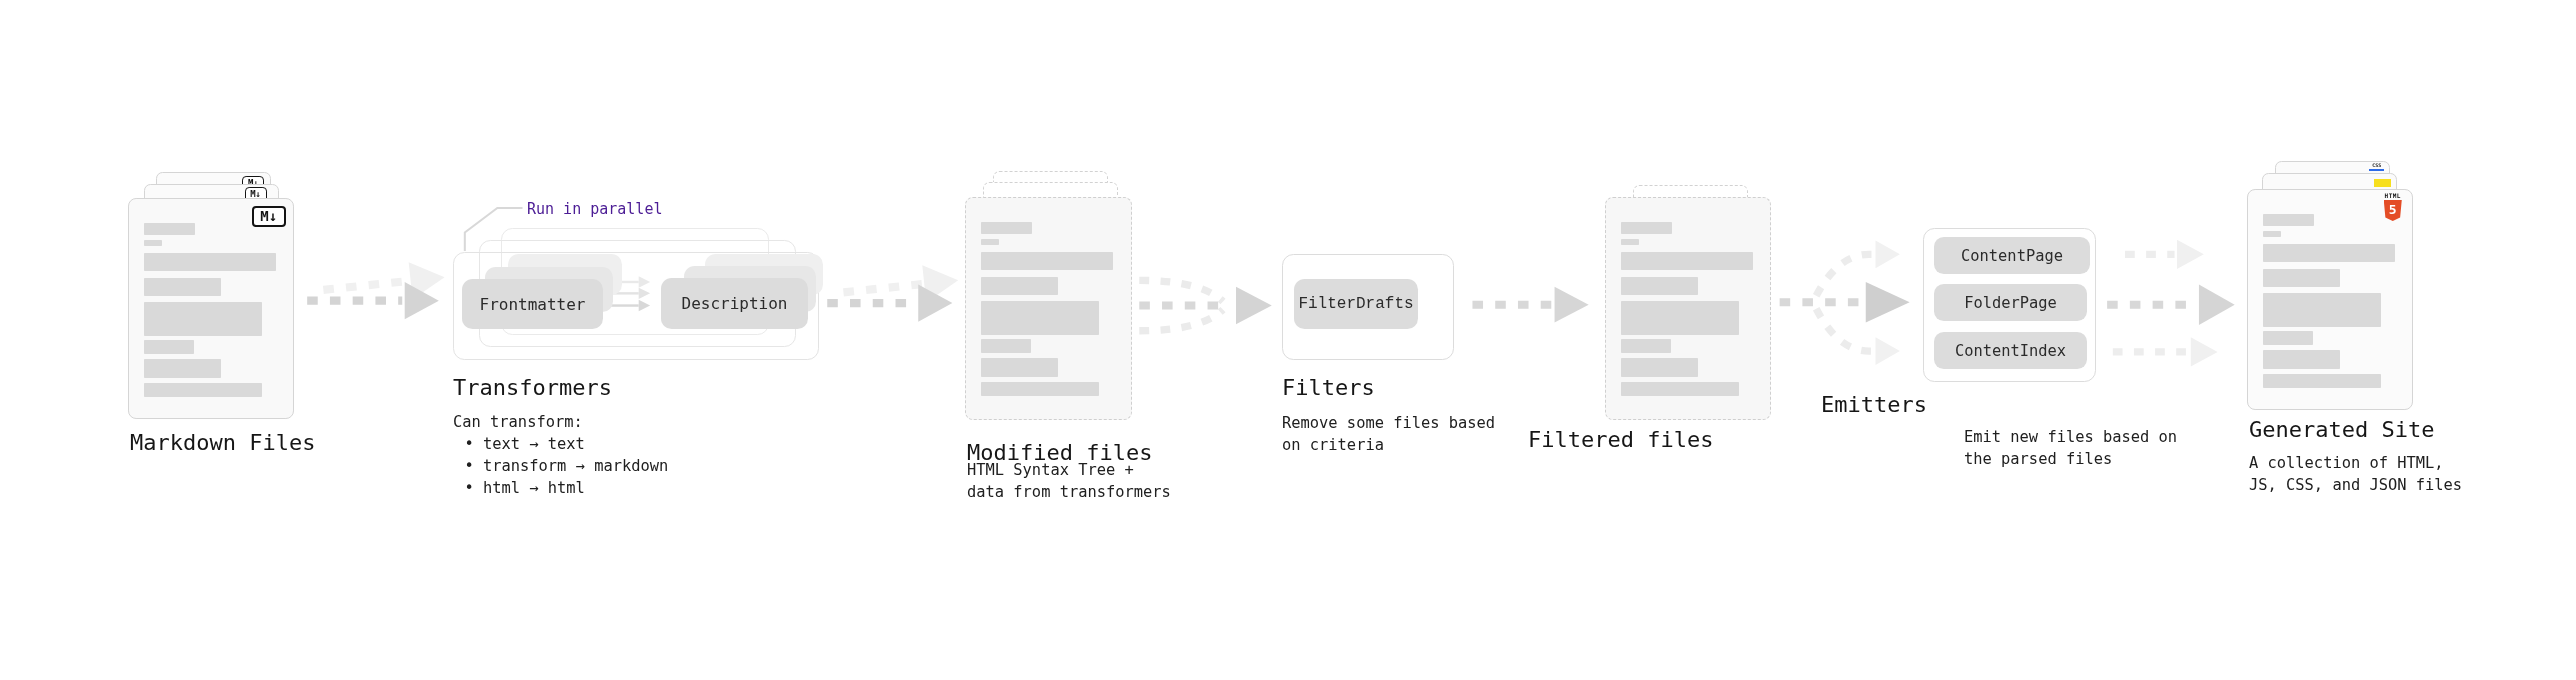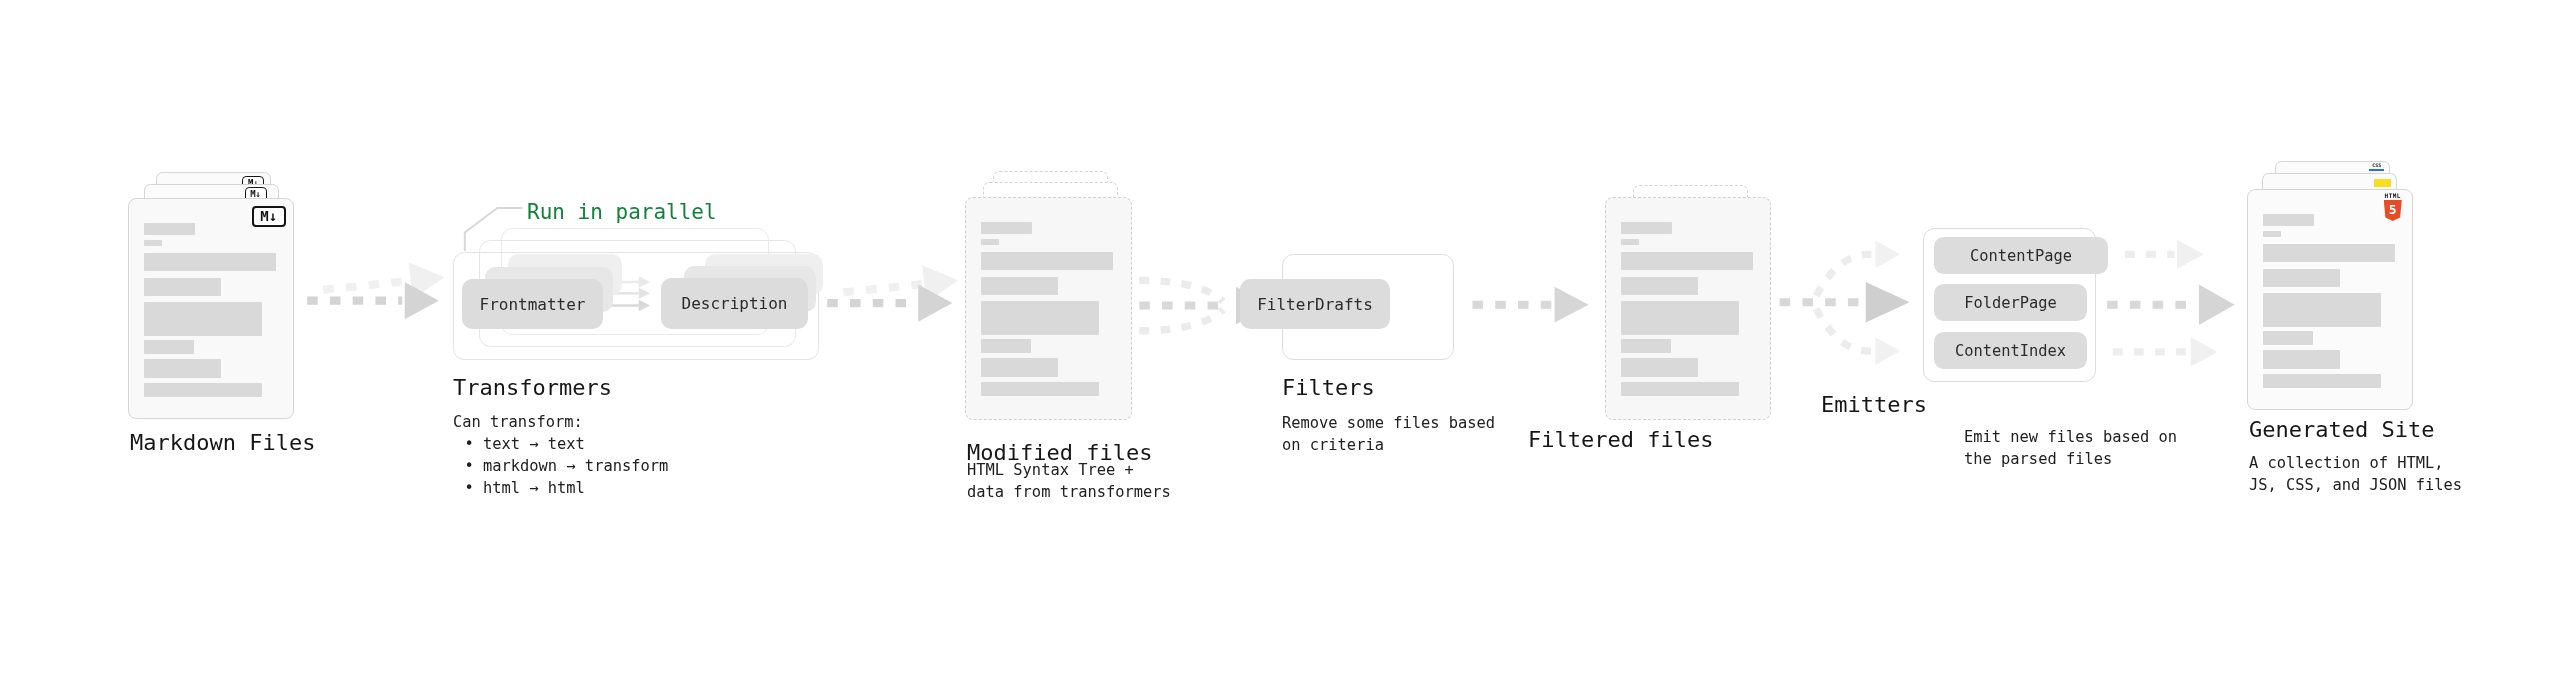--- a/index.html
+++ b/index.html
@@ -44,21 +44,21 @@
            border-radius:11.4px;background:transparent;}
   .outline.mid{border-color:#e6e6e6;}
   .outline.backmost{border-color:#eaeaea;}
   .panel{position:absolute;box-sizing:border-box;border:1.6px solid #dcdcdc;
          border-radius:11.4px;background:#ffffff;}
   .graybox{position:absolute;box-sizing:border-box;background:#dcdcdc;border-radius:10.6px;
            color:#2b2b2b;font-size:16px;display:flex;align-items:center;
            justify-content:center;white-space:nowrap;}
   .graybox.ghost1{background:#e7e7e7;}
   .graybox.ghost2{background:#efefef;}
-  .parallel-note{position:absolute;font-size:21px;color:#15803d;white-space:nowrap;}
+  .parallel-note{position:absolute;font-size:15px;color:#4c1d95;white-space:nowrap;}
 
   
   .css-badge{position:absolute;left:2369px;top:162px;width:15.4px;text-align:center;
              font-size:4.9px;font-weight:bold;color:#111;line-height:6.5px;
              border-bottom:2.4px solid #2c6ae8;}
   .js-badge{position:absolute;left:2374px;top:179px;width:17px;height:8.1px;background:#f7df1e;}
   .html5-logo{position:absolute;left:2383px;top:192px;width:19.5px;text-align:center;}
   .html5-word{font-size:6.1px;font-weight:bold;color:#111;line-height:7.3px;letter-spacing:0.4px;}
   .html5-shield{width:18px;height:21px;margin:0.8px auto 0;background:#e44d26;
                 clip-path:polygon(0 0,100% 0,91% 83%,50% 100%,9% 83%);
@@ -164,21 +164,21 @@
     <div class="graybox ghost1" style="left:485px;top:267px;width:128px;height:45px;"></div>
     <div class="graybox ghost1" style="left:684px;top:266px;width:132px;height:46px;"></div>
 
     <div class="graybox" style="left:462px;top:279px;width:141px;height:50px;">Frontmatter</div>
     <div class="graybox" style="left:661px;top:278px;width:147px;height:51px;">Description</div>
 
     <div class="stage-label" style="left:453px;top:377px;">Transformers</div>
     <div class="stage-desc" style="left:453px;top:411px;">
       <div>Can transform:</div>
       <div class="bullet-line">text → text</div>
-      <div class="bullet-line">markdown → transform</div>
+      <div class="bullet-line">transform → markdown</div>
       <div class="bullet-line">html → html</div>
     </div>
   </div>
 
   <div>
     <div class="card dashedback" style="left:993px;top:171px;width:115px;height:57px;"></div>
     <div class="card dashedback" style="left:983px;top:182px;width:135px;height:57px;"></div>
     <div class="card dashedcard" style="left:965px;top:197px;width:167px;height:223px;">
         <span class="bar b1"></span>
         <span class="bar b2"></span>
@@ -191,21 +191,21 @@
       </div>
     <div class="stage-label" style="left:967px;top:429px;margin-top:13px;">Modified files</div>
     <div class="stage-desc" style="left:967px;top:459px;">
       <div>HTML Syntax Tree +</div>
       <div>data from transformers</div>
     </div>
   </div>
 
   <div>
     <div class="panel" style="left:1282px;top:254px;width:172px;height:106px;"></div>
-    <div class="graybox" style="left:1240px;top:279px;width:150px;height:50px;">FilterDrafts</div>
+    <div class="graybox" style="left:1294px;top:279px;width:124px;height:50px;font-family:Liberation Mono, monospace;">FilterDrafts</div>
     <div class="stage-label" style="left:1282px;top:377px;">Filters</div>
     <div class="stage-desc" style="left:1282px;top:412px;">
       <div>Remove some files based</div>
       <div>on criteria</div>
     </div>
   </div>
 
   <div>
     <div class="card dashedback" style="left:1633px;top:185px;width:115px;height:57px;"></div>
     <div class="card dashedcard" style="left:1605px;top:197px;width:166px;height:223px;">
@@ -216,21 +216,21 @@
         <span class="bar b5"></span>
         <span class="bar b6"></span>
         <span class="bar b7"></span>
         <span class="bar b8"></span>
       </div>
     <div class="stage-label" style="left:1528px;top:429px;">Filtered files</div>
   </div>
 
   <div>
     <div class="panel" style="left:1923px;top:228px;width:173px;height:154px;"></div>
-    <div class="graybox" style="left:1934px;top:237px;width:174px;height:37px;border-radius:9.8px;font-size:15.4px;">ContentPage</div>
+    <div class="graybox" style="left:1934px;top:237px;width:156px;height:37px;border-radius:9.8px;font-size:15.4px;">ContentPage</div>
     <div class="graybox" style="left:1934px;top:284px;width:153px;height:37px;border-radius:9.8px;font-size:15.4px;">FolderPage</div>
     <div class="graybox" style="left:1934px;top:332px;width:153px;height:37px;border-radius:9.8px;font-size:15.4px;">ContentIndex</div>
     <div class="stage-label" style="left:1821px;top:394px;">Emitters</div>
     <div class="stage-desc" style="left:1923px;top:426px;margin-left:41px;">
       <div>Emit new files based on</div>
       <div>the parsed files</div>
     </div>
   </div>
 
   <div>

